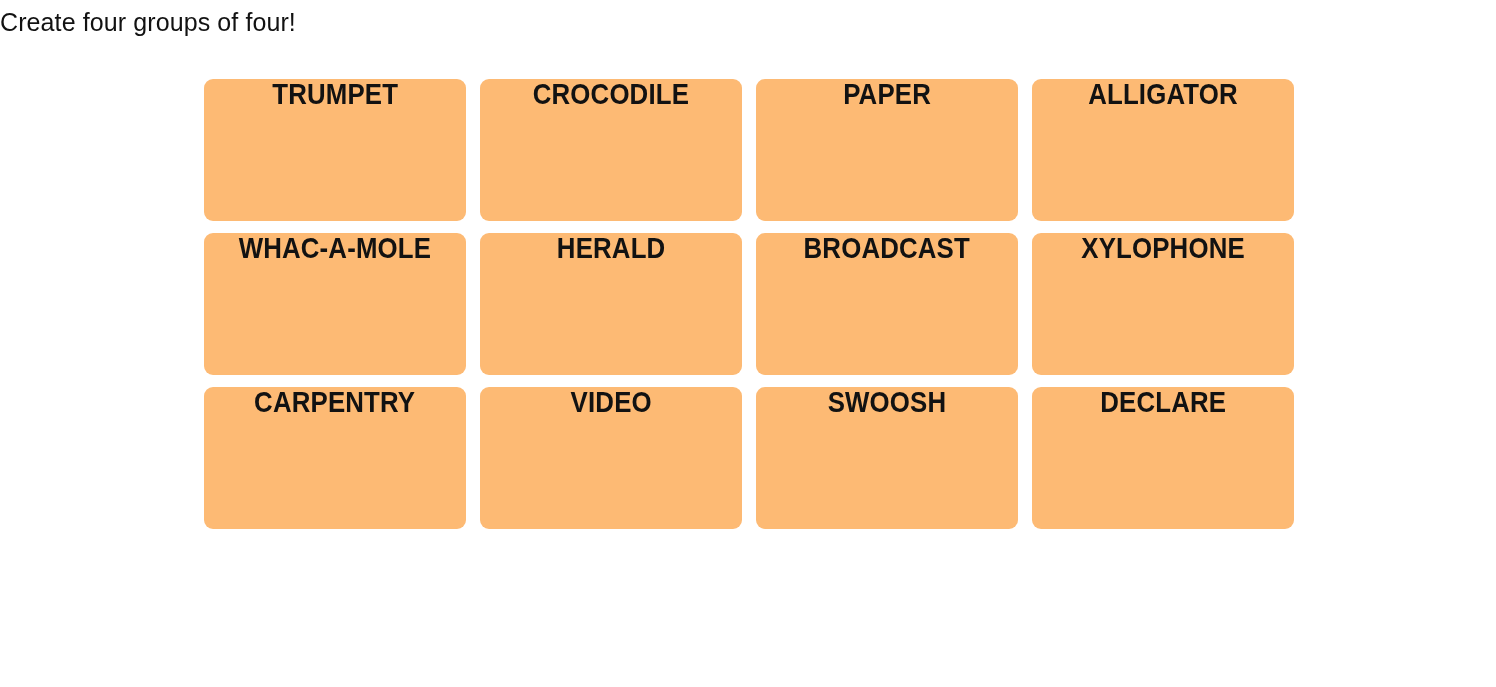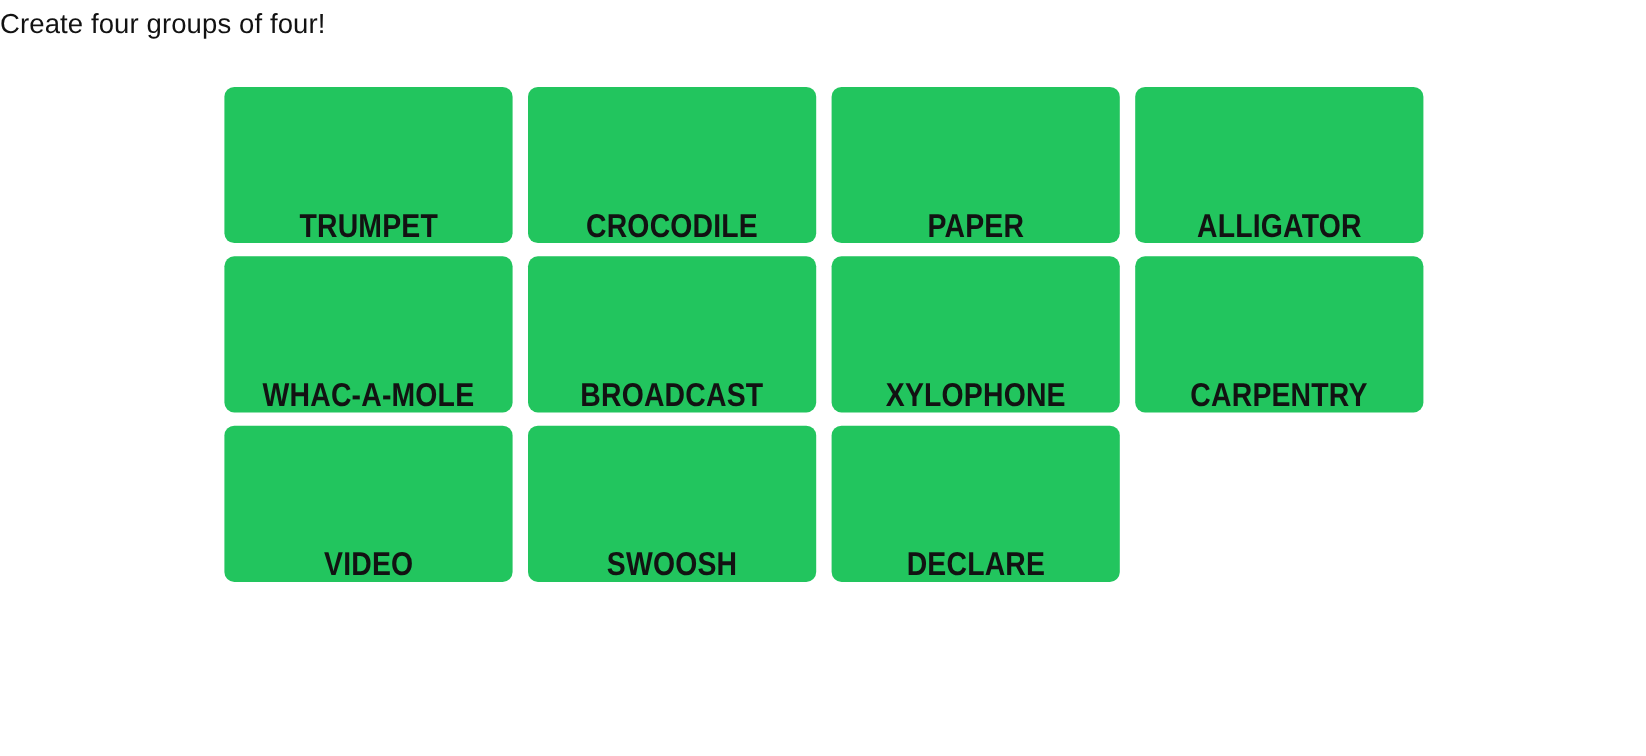--- a/index.html
+++ b/index.html
@@ -37,24 +37,24 @@
     left: 204px;
     top: 79px;
     width: 1092px;
     display: grid;
     grid-template-columns: repeat(4, 262px);
     grid-template-rows: repeat(4, 142px);
     column-gap: 14px;
     row-gap: 12px;
   }
   .tile {
-    background: #22c55e;
+    background: #fdba74;
     border-radius: 9px;
     display: flex;
-    align-items: flex-end;
+    align-items: flex-start;
     justify-content: center;
     padding: 0 0;
     box-sizing: border-box;
     cursor: pointer;
     user-select: none;
   }
   .tile-label {
     font-family: "Liberation Sans Narrow", "Liberation Sans", sans-serif;
     font-size: 30px;
     font-weight: 700;
@@ -85,20 +85,23 @@
     <div class="tile">
       <span class="tile-label">PAPER</span>
     </div>
 
     <div class="tile">
       <span class="tile-label">ALLIGATOR</span>
     </div>
     <div class="tile">
       <span class="tile-label">WHAC-A-MOLE</span>
     </div>
+    <div class="tile">
+      <span class="tile-label">HERALD</span>
+    </div>
 
     <div class="tile">
       <span class="tile-label">BROADCAST</span>
     </div>
     <div class="tile">
       <span class="tile-label">XYLOPHONE</span>
     </div>
 
     <div class="tile">
       <span class="tile-label">CARPENTRY</span>

